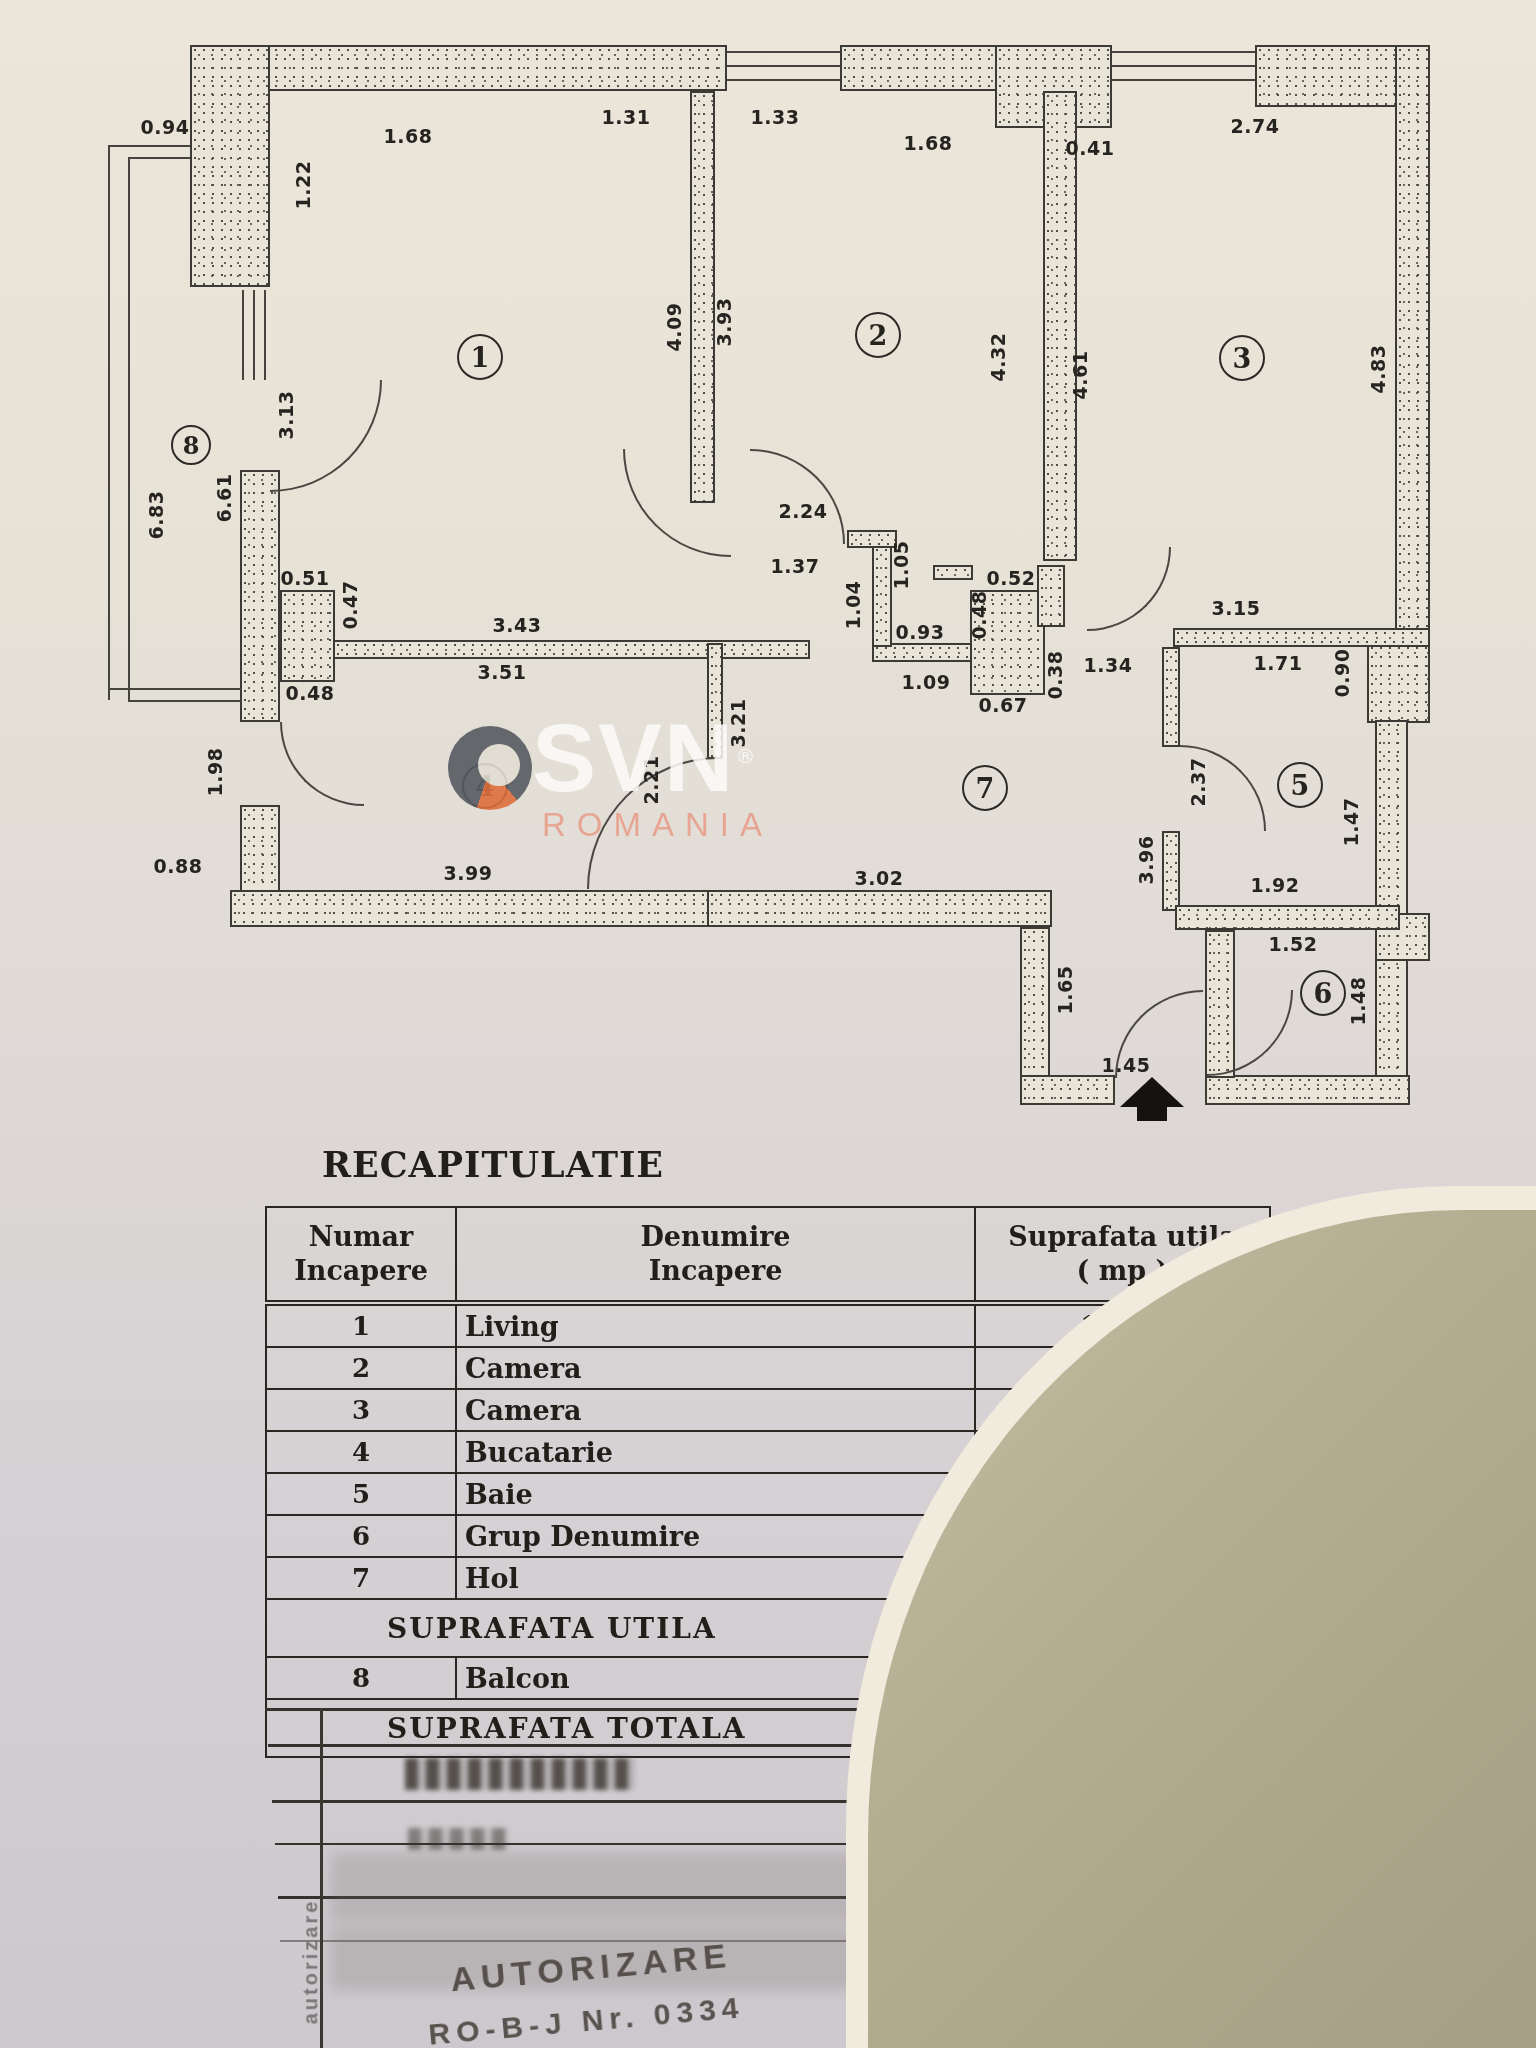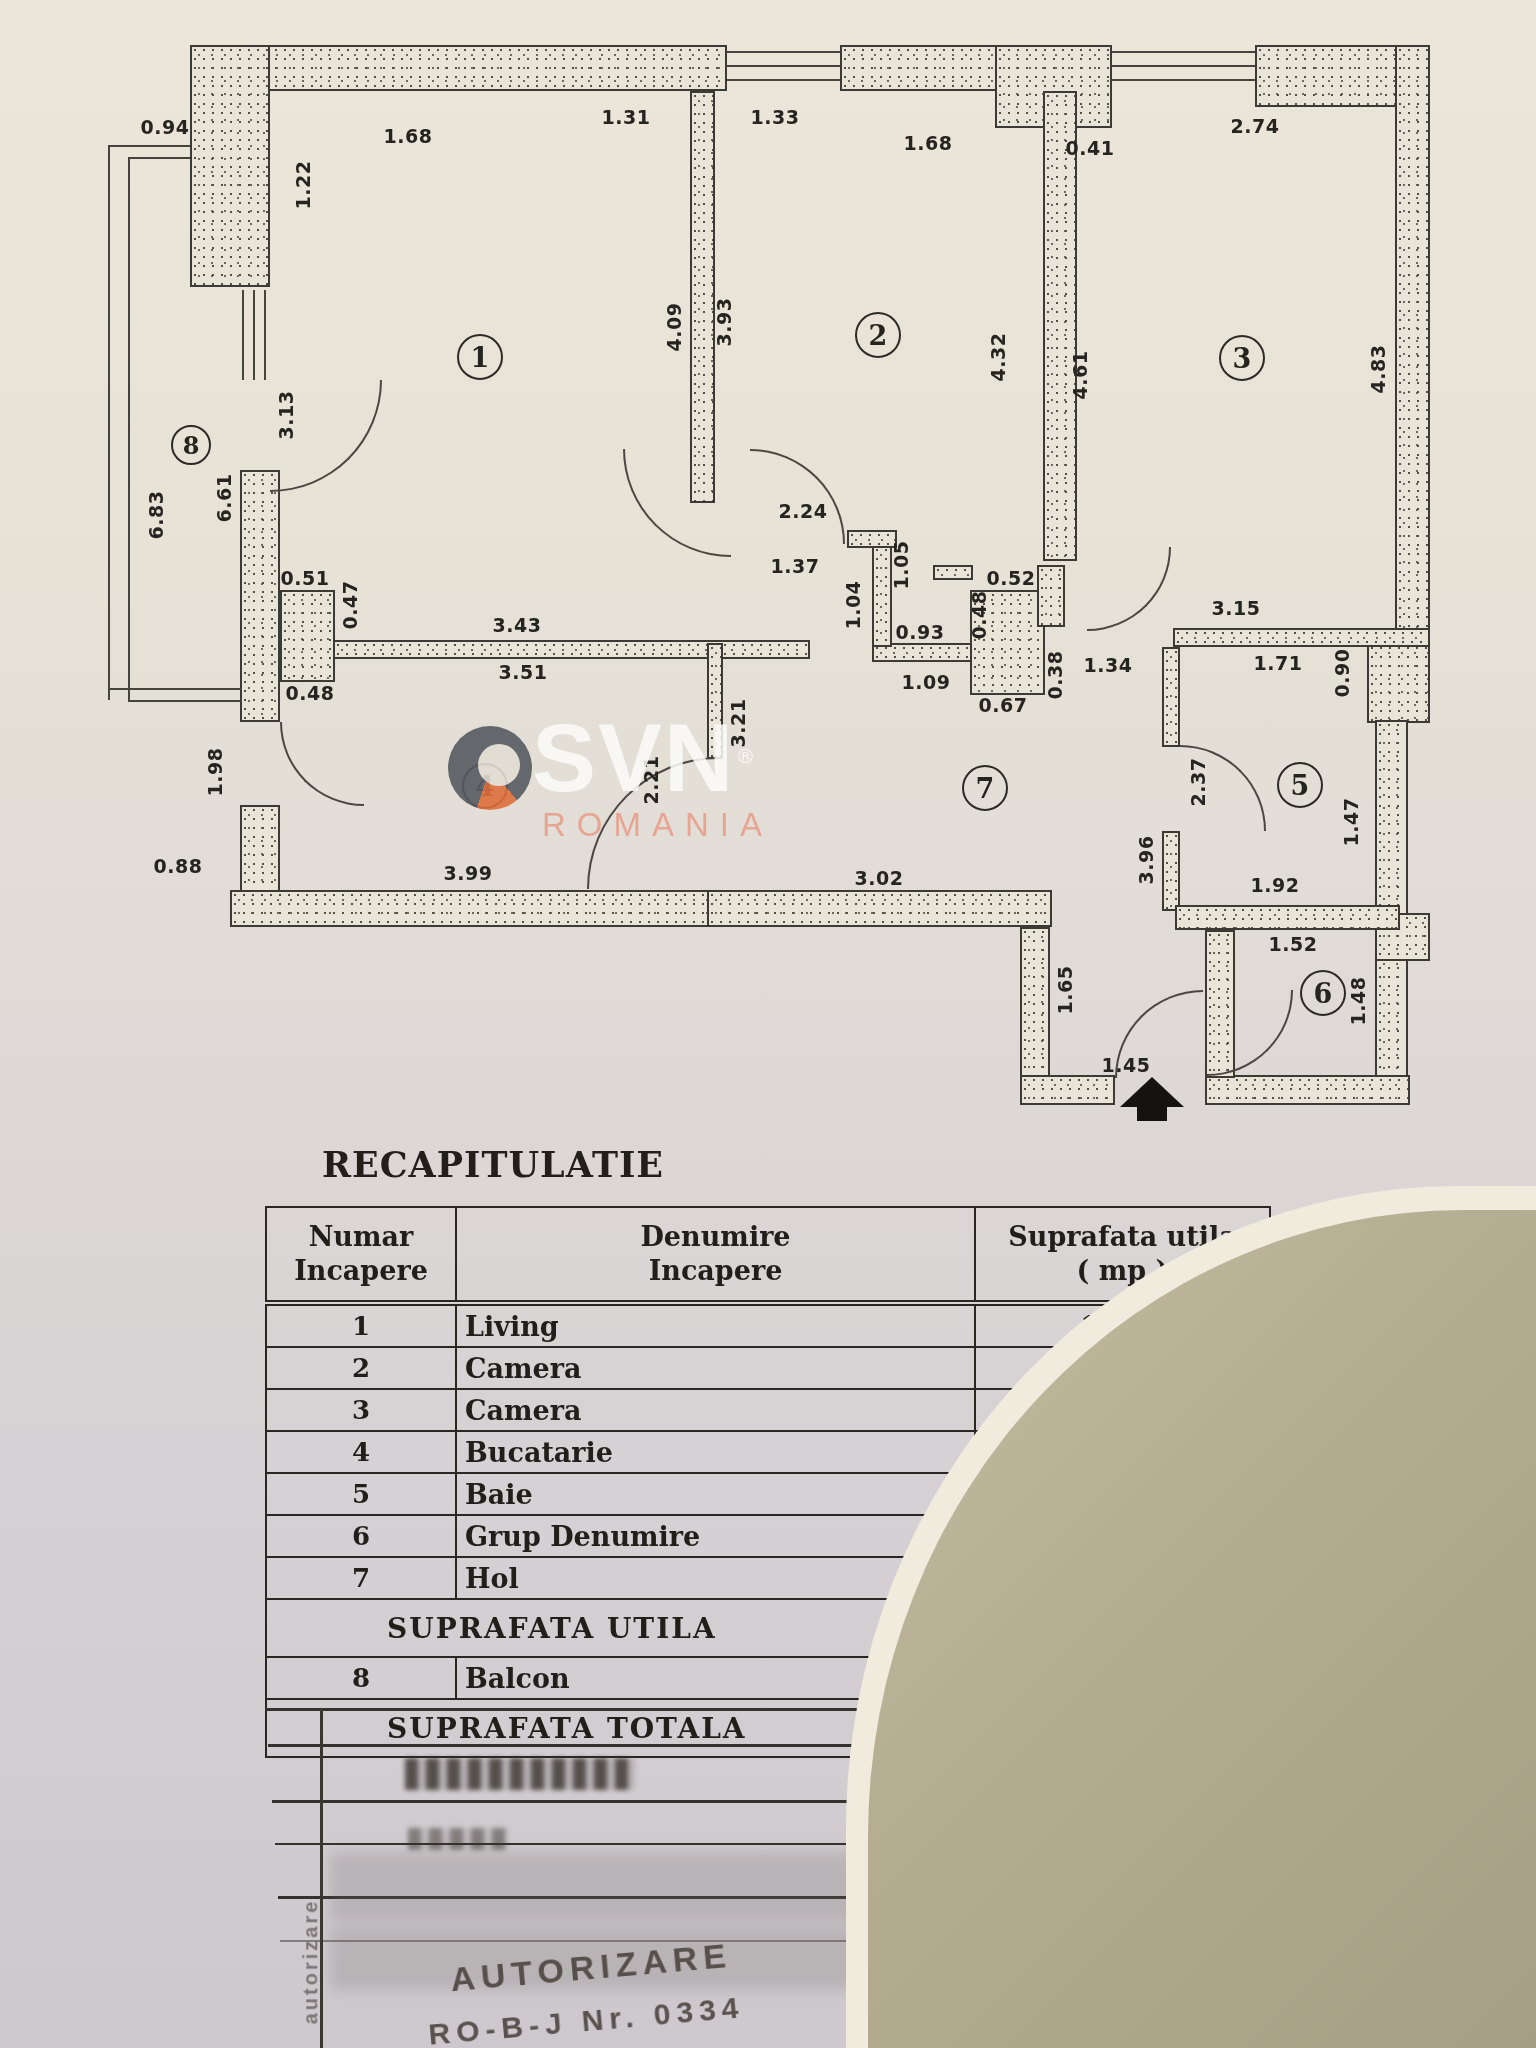--- a/index.html
+++ b/index.html
@@ -161,21 +161,21 @@
     <span class="dim v" style="left:634px;top:277px">3.93</span>
     <span class="dim v" style="left:908px;top:312px">4.32</span>
     <span class="dim v" style="left:990px;top:330px">4.61</span>
     <span class="dim v" style="left:1288px;top:324px">4.83</span>
     <span class="dim v" style="left:196px;top:370px">3.13</span>
     <span class="dim v" style="left:66px;top:470px">6.83</span>
     <span class="dim v" style="left:134px;top:453px">6.61</span>
     <span class="dim" style="left:215px;top:533px">0.51</span>
     <span class="dim v" style="left:260px;top:560px">0.47</span>
     <span class="dim" style="left:427px;top:580px">3.43</span>
-    <span class="dim" style="left:433px;top:627px">3.51</span>
+    <span class="dim" style="left:412px;top:627px">3.51</span>
     <span class="dim" style="left:220px;top:648px">0.48</span>
     <span class="dim v" style="left:125px;top:727px">1.98</span>
     <span class="dim" style="left:88px;top:821px">0.88</span>
     <span class="dim" style="left:378px;top:828px">3.99</span>
     <span class="dim v" style="left:561px;top:735px">2.21</span>
     <span class="dim v" style="left:648px;top:678px">3.21</span>
     <span class="dim" style="left:713px;top:466px">2.24</span>
     <span class="dim" style="left:705px;top:521px">1.37</span>
     <span class="dim v" style="left:763px;top:560px">1.04</span>
     <span class="dim v" style="left:811px;top:520px">1.05</span>

